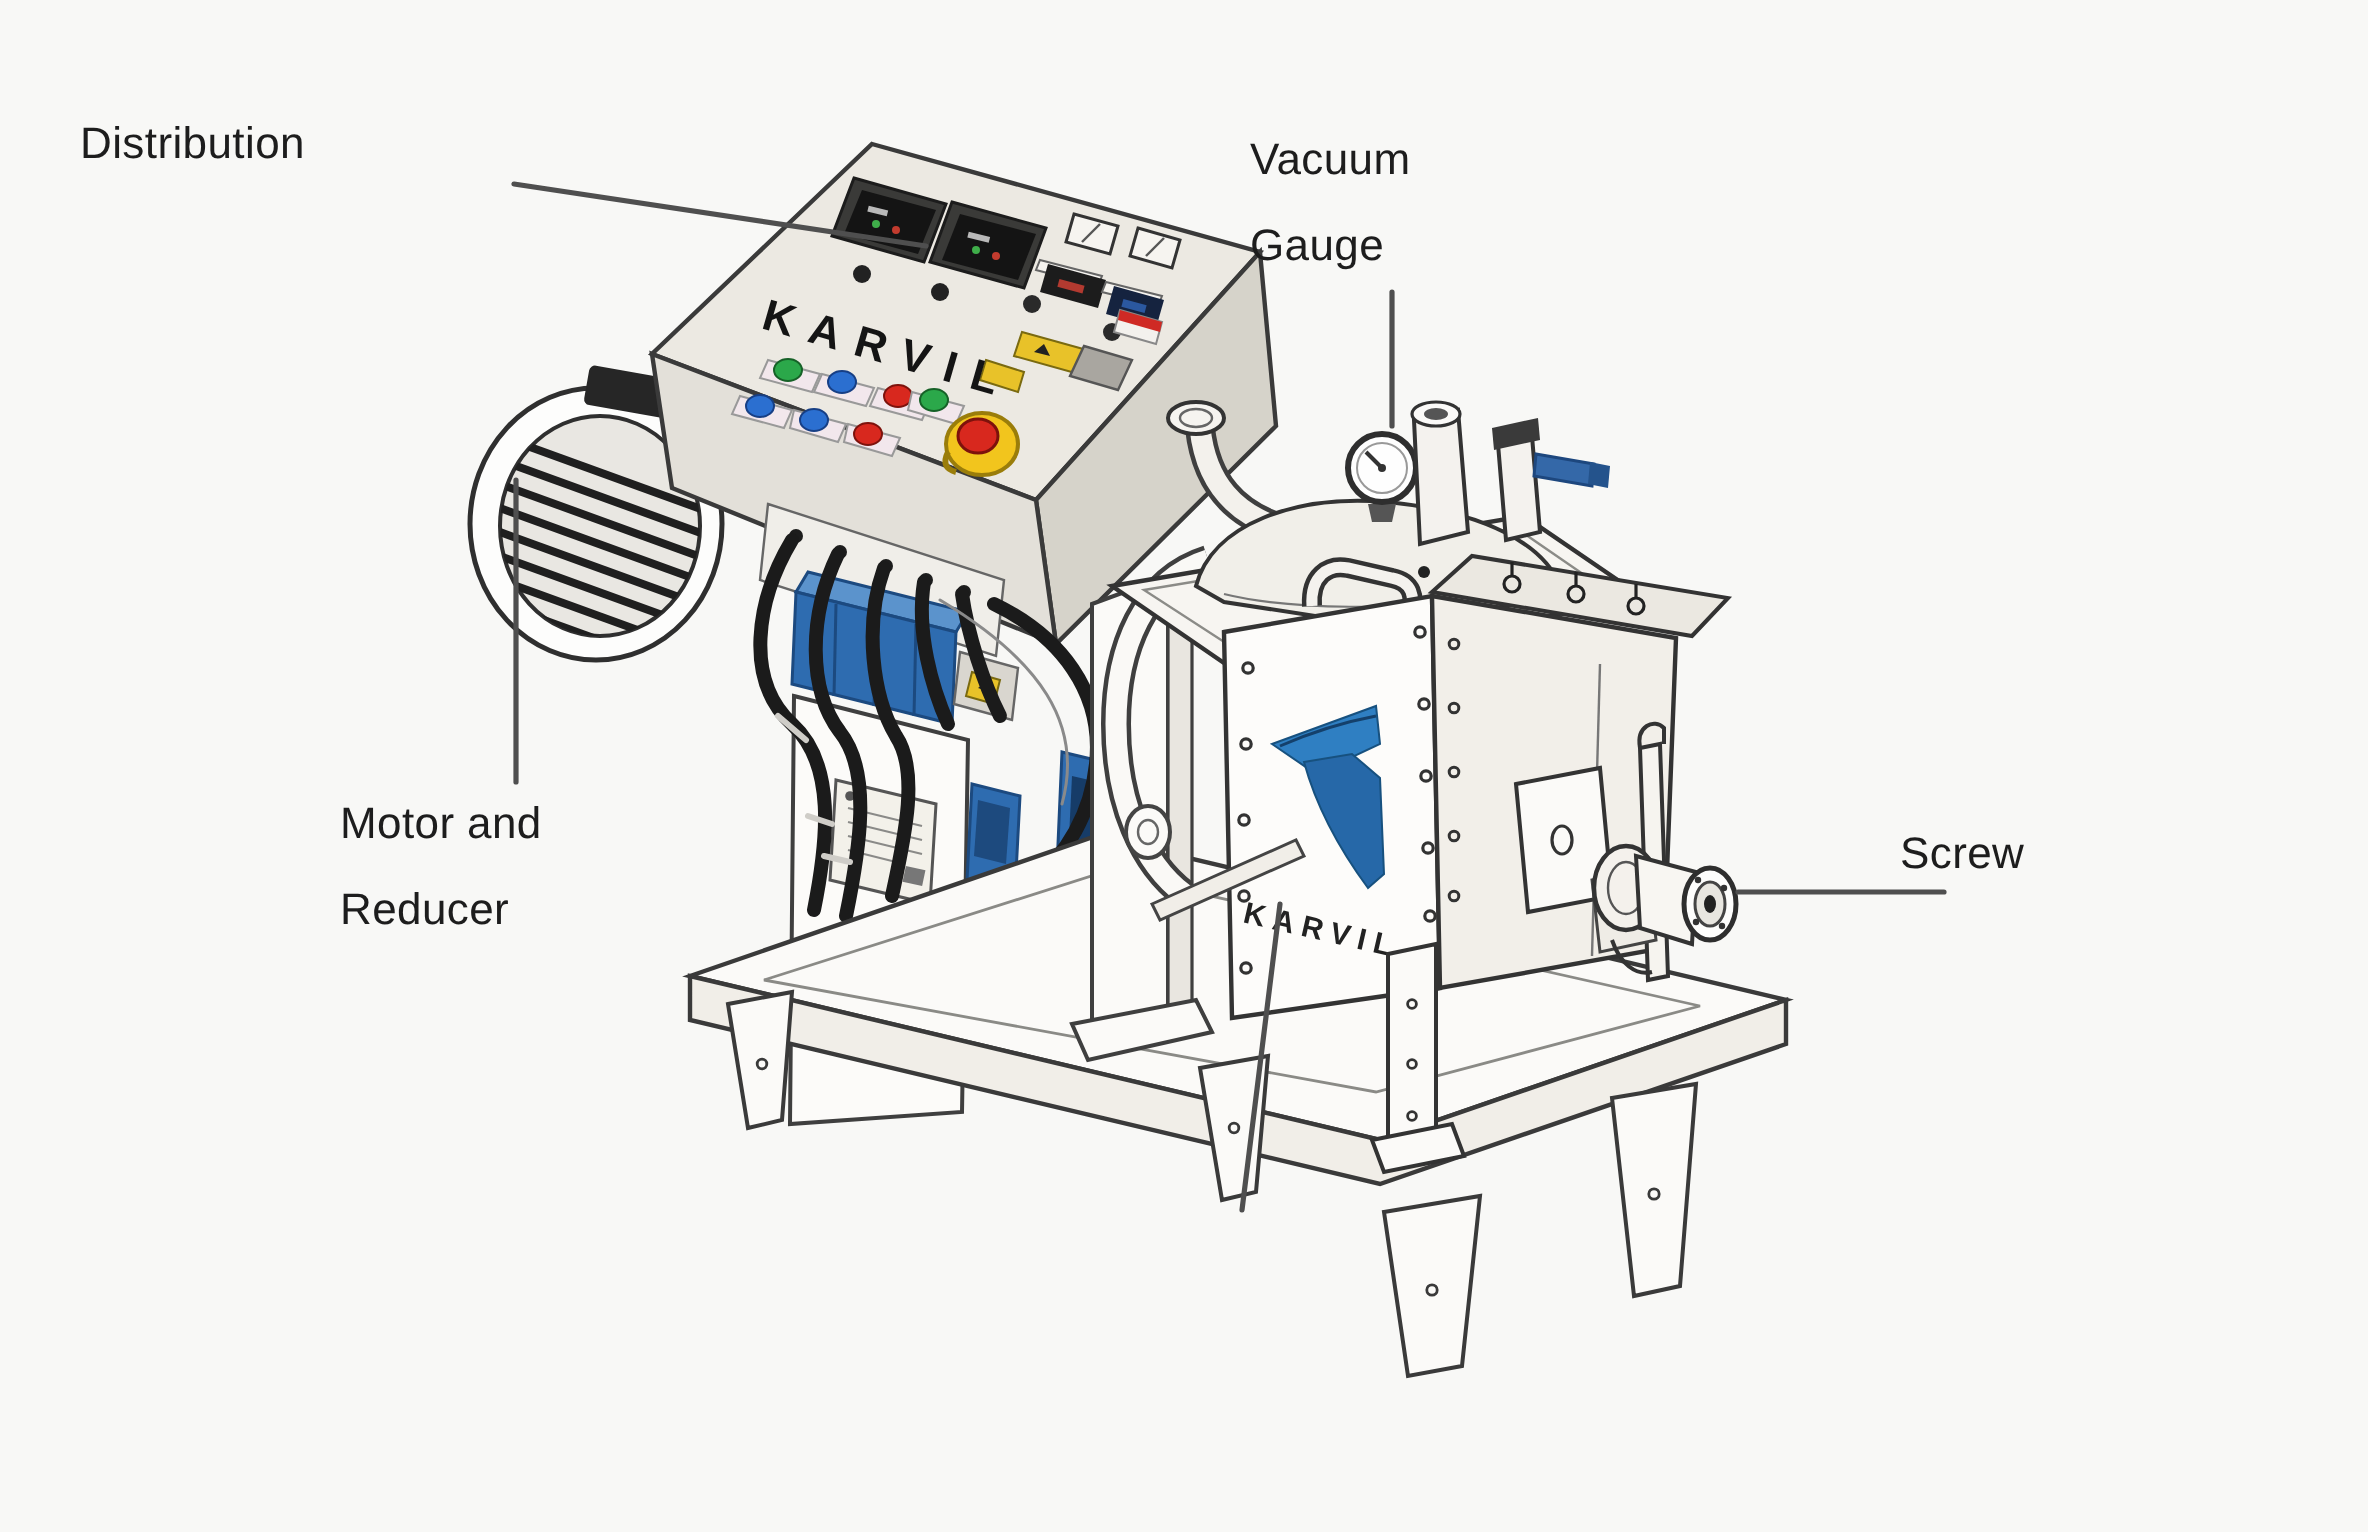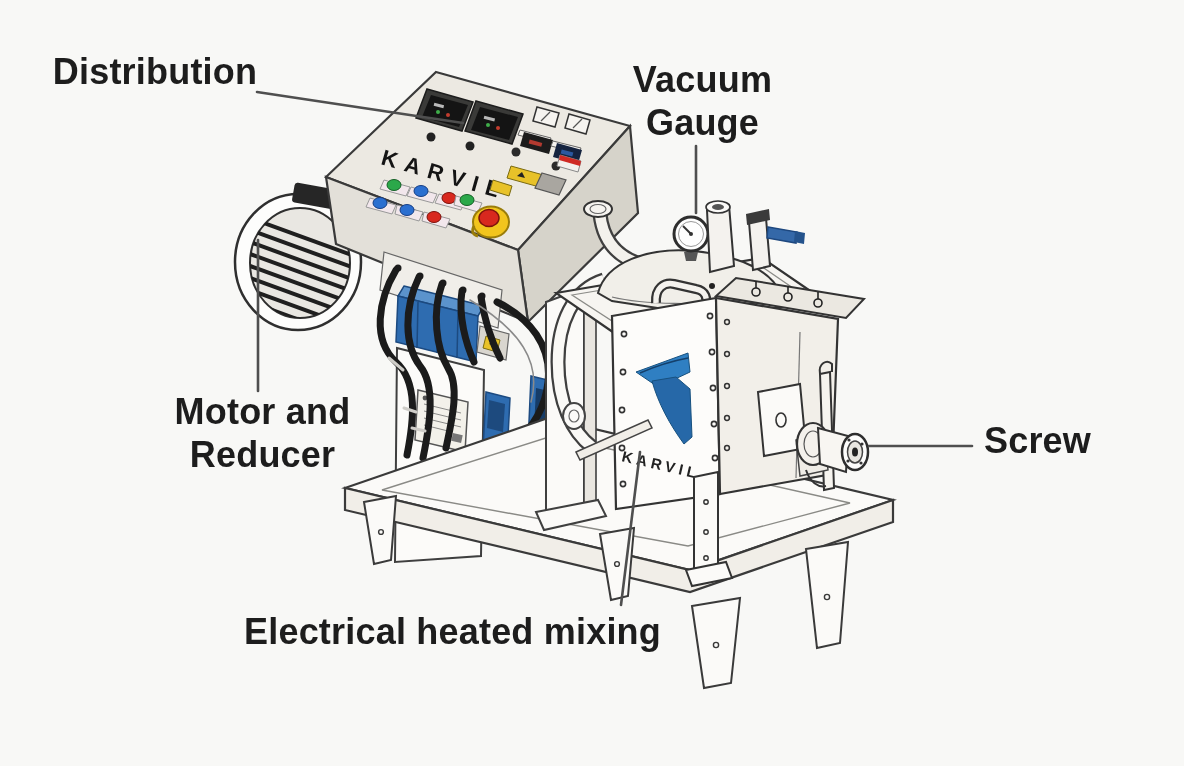--- a/index.html
+++ b/index.html
@@ -6,24 +6,24 @@
   body{
     width:1184px;height:766px;position:relative;overflow:hidden;
     background:#f8f8f6;
     font-family:"Liberation Sans", sans-serif;
   }
   .stage{position:absolute;inset:0;}
   svg{position:absolute;left:0;top:0;}
   .callout{
     position:absolute;
     color:#1d1d1d;
-    font-size:36px;
+    font-size:22px;
     line-height:43px;
-    text-align:center;
-    font-weight:700;
+    text-align:left;
+    font-weight:400;
     letter-spacing:0.2px;
     white-space:nowrap;
   }
   .callout span{display:block;}
 </style>
 </head>
 <body>
 
 <div class="stage">
 
@@ -325,21 +325,20 @@
 <div class="callout" style="left:170px; top:390px; width:185px;">
   <span>Motor and</span>
   <span>Reducer</span>
 </div>
 
 <div class="callout" style="left:625px; top:58px; width:155px;">
   <span>Vacuum</span>
   <span>Gauge</span>
 </div>
 
-<div class="callout" style="left:950px; top:419px; width:175px;">
+<div class="callout" style="left:950px; top:405px; width:175px;">
   <span>Screw</span>
 </div>
 
 <div class="callout" style="left:195px; top:610px; width:515px;">
-  <span>Electrical heated mixing</span>
 </div>
 
 </div>
 
 </body></html>

